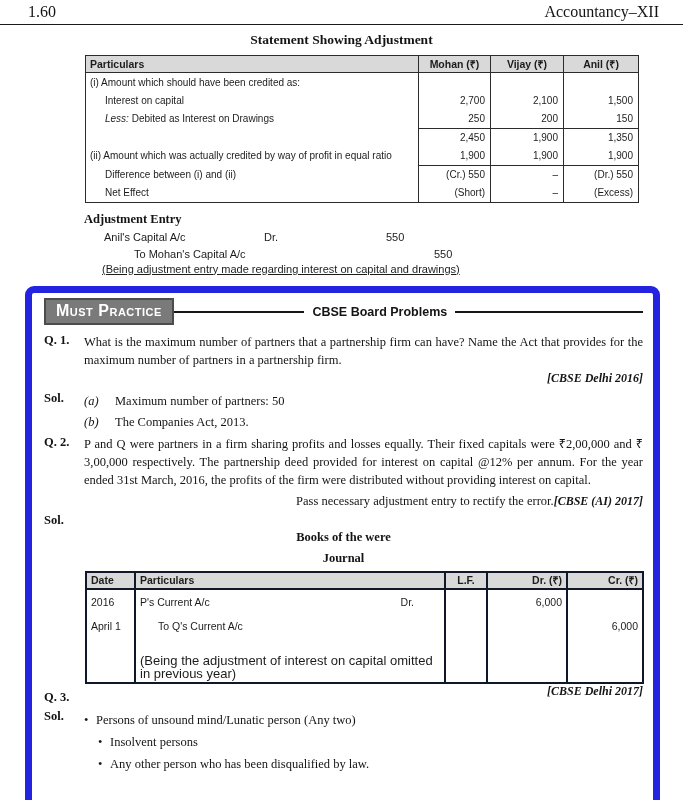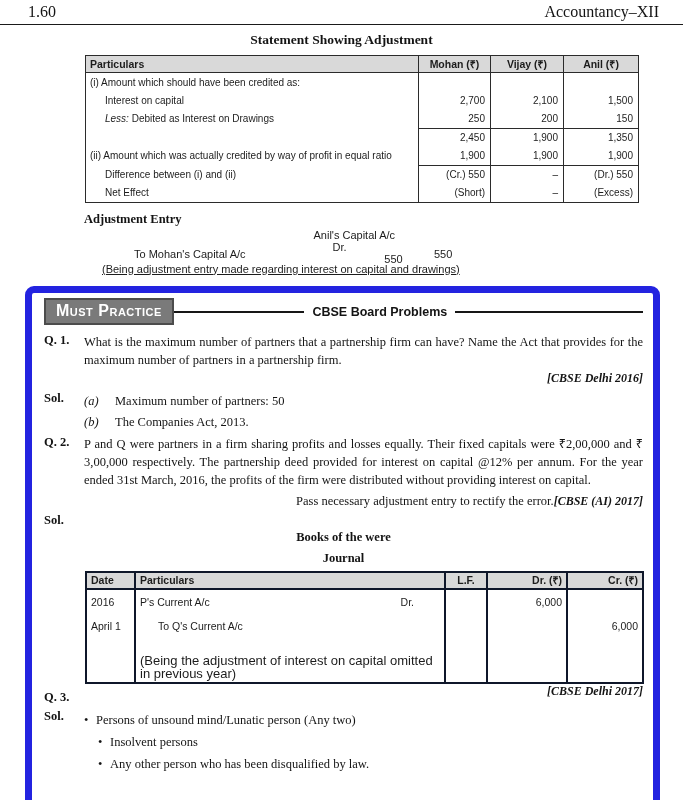--- a/index.html
+++ b/index.html
@@ -30,21 +30,21 @@
   table.t1 td.num { text-align:right; padding-right:5px; }
   table.t1 td.lbl { white-space:nowrap; overflow:hidden; }
   table.t1 td.indent { padding-left:19px; }
   table.t1 td.hang { padding-left:19px; text-indent:-15px; }
   table.t1 tr.ul td.num { border-bottom:1.3px solid #2b2b2b; }
   .it { font-style:italic; }
 
   
   .adj-title { margin:9px 0 2px 84px; font-weight:bold; font-size:12.5px; }
   .adj { margin-left:104px; font-family:"Liberation Sans", sans-serif; font-size:11px; color:#1c1c1c; }
-  .adj-l1 { display:flex; height:17px; align-items:center;flex-direction:column; }
+  .adj-l1 { display:flex; height:17px; align-items:center; }
   .adj-l1 .acct { width:160px; } .adj-l1 .drm { width:122px; }
   .adj-l2 { display:flex; height:17px; align-items:center; padding-left:30px; }
   .adj-l2 .acct { width:300px; }
   .adj-narr { height:17px; text-decoration:underline; margin-left:-2px; }
 
   
   .pbox { margin:6px 0 0 25px; width:635px; height:532px;
     border:7px solid #2323e0; border-radius:9px;
     padding:6px 10px 4px 12px; overflow:hidden; }
   .mp-row { display:flex; align-items:center; height:26px; }

